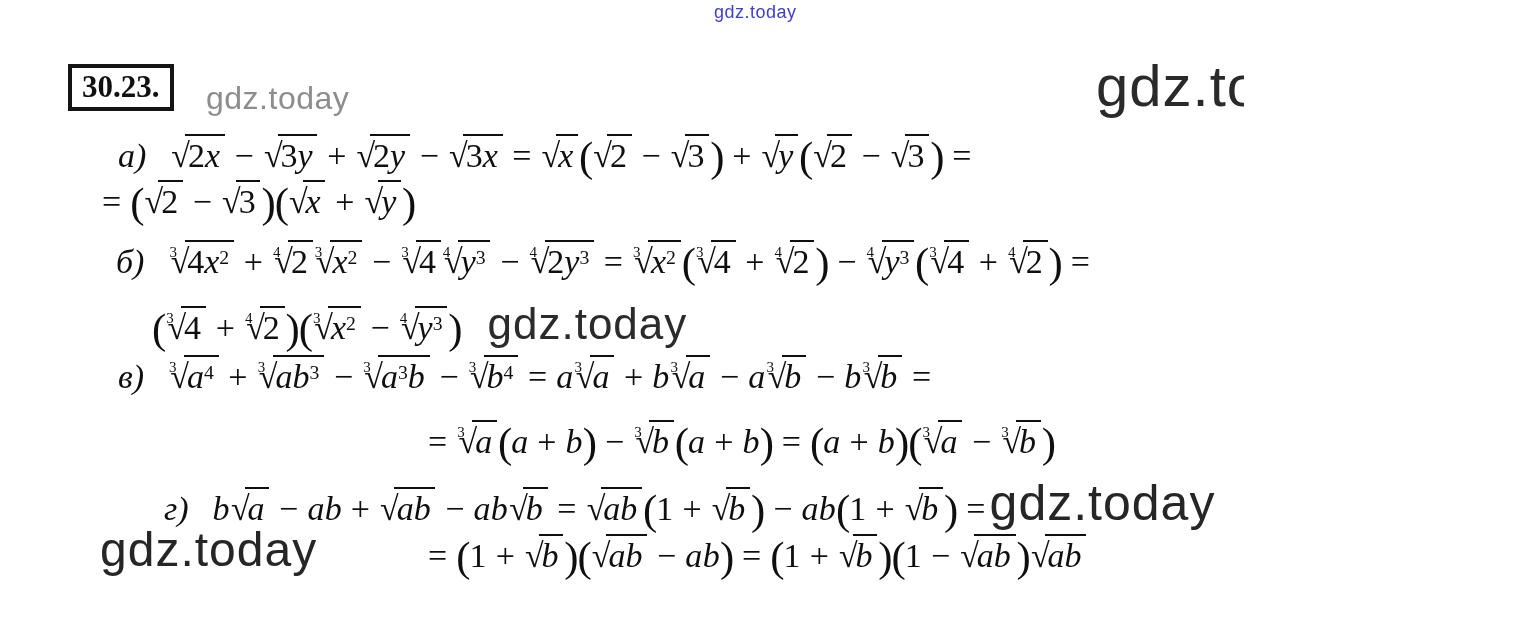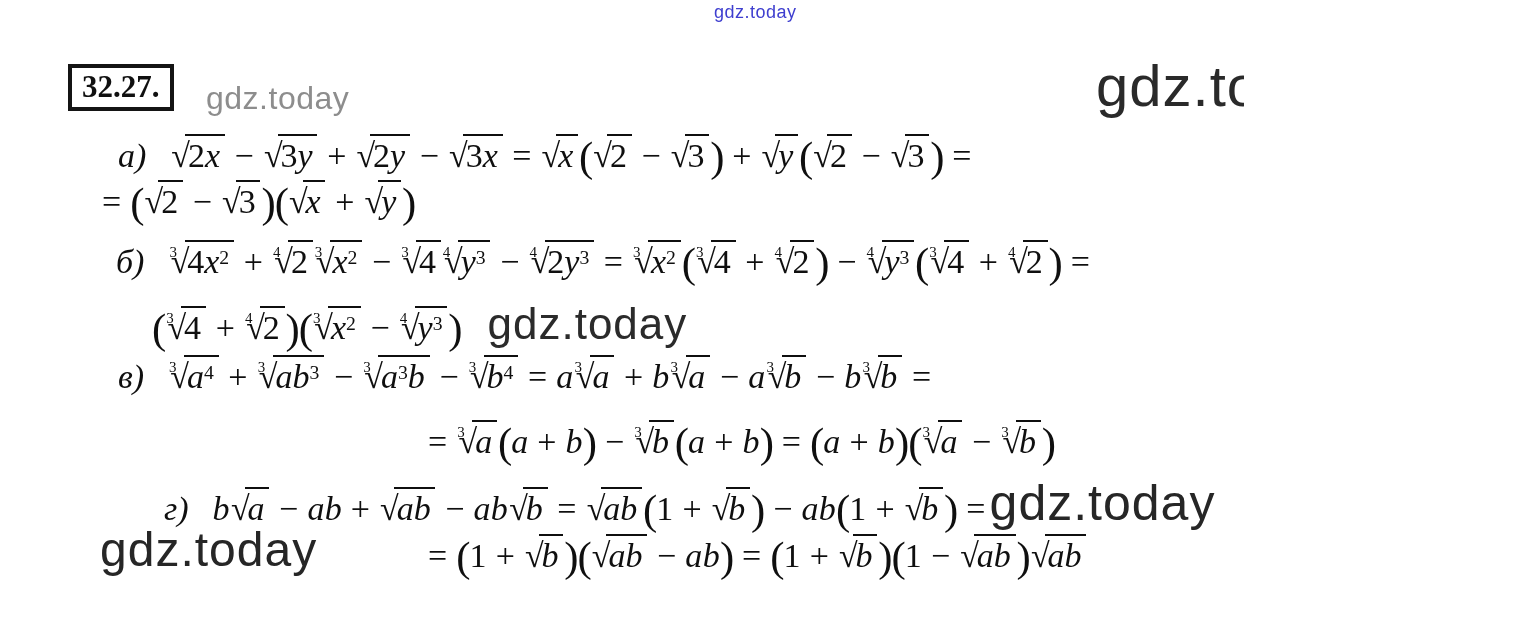--- a/index.html
+++ b/index.html
@@ -50,21 +50,21 @@
   #row7{top:528px;left:428px;}
 </style>
 </head>
 <body>
 
 <div id="page">
 
   <div class="wm" id="wm-top-center">gdz.today</div>
 
   <div id="num-box">
-    <span class="num">32.27.</span>
+    <span class="num">30.23.</span>
   </div>
 
   <div class="wm" id="wm-after-box">gdz.today</div>
 
   <div class="wm" id="wm-top-right">gdz.today</div>
 
   <div class="mrow" id="row0">
     <span class="mc"><span class="lbl">а)</span><span class="rt"><span class="rsq">√</span><span class="rc">2<i>x</i></span></span><span class="tx"> − </span><span class="rt"><span class="rsq">√</span><span class="rc">3<i>y</i></span></span><span class="tx"> + </span><span class="rt"><span class="rsq">√</span><span class="rc">2<i>y</i></span></span><span class="tx"> − </span><span class="rt"><span class="rsq">√</span><span class="rc">3<i>x</i></span></span><span class="tx"> = </span><span class="rt"><span class="rsq">√</span><span class="rc"><i>x</i></span></span><span class="pr">(</span><span class="rt"><span class="rsq">√</span><span class="rc">2</span></span><span class="tx"> − </span><span class="rt"><span class="rsq">√</span><span class="rc">3</span></span><span class="pr">)</span><span class="tx"> + </span><span class="rt"><span class="rsq">√</span><span class="rc"><i>y</i></span></span><span class="pr">(</span><span class="rt"><span class="rsq">√</span><span class="rc">2</span></span><span class="tx"> − </span><span class="rt"><span class="rsq">√</span><span class="rc">3</span></span><span class="pr">)</span><span class="tx"> =</span></span>
   </div>
 

